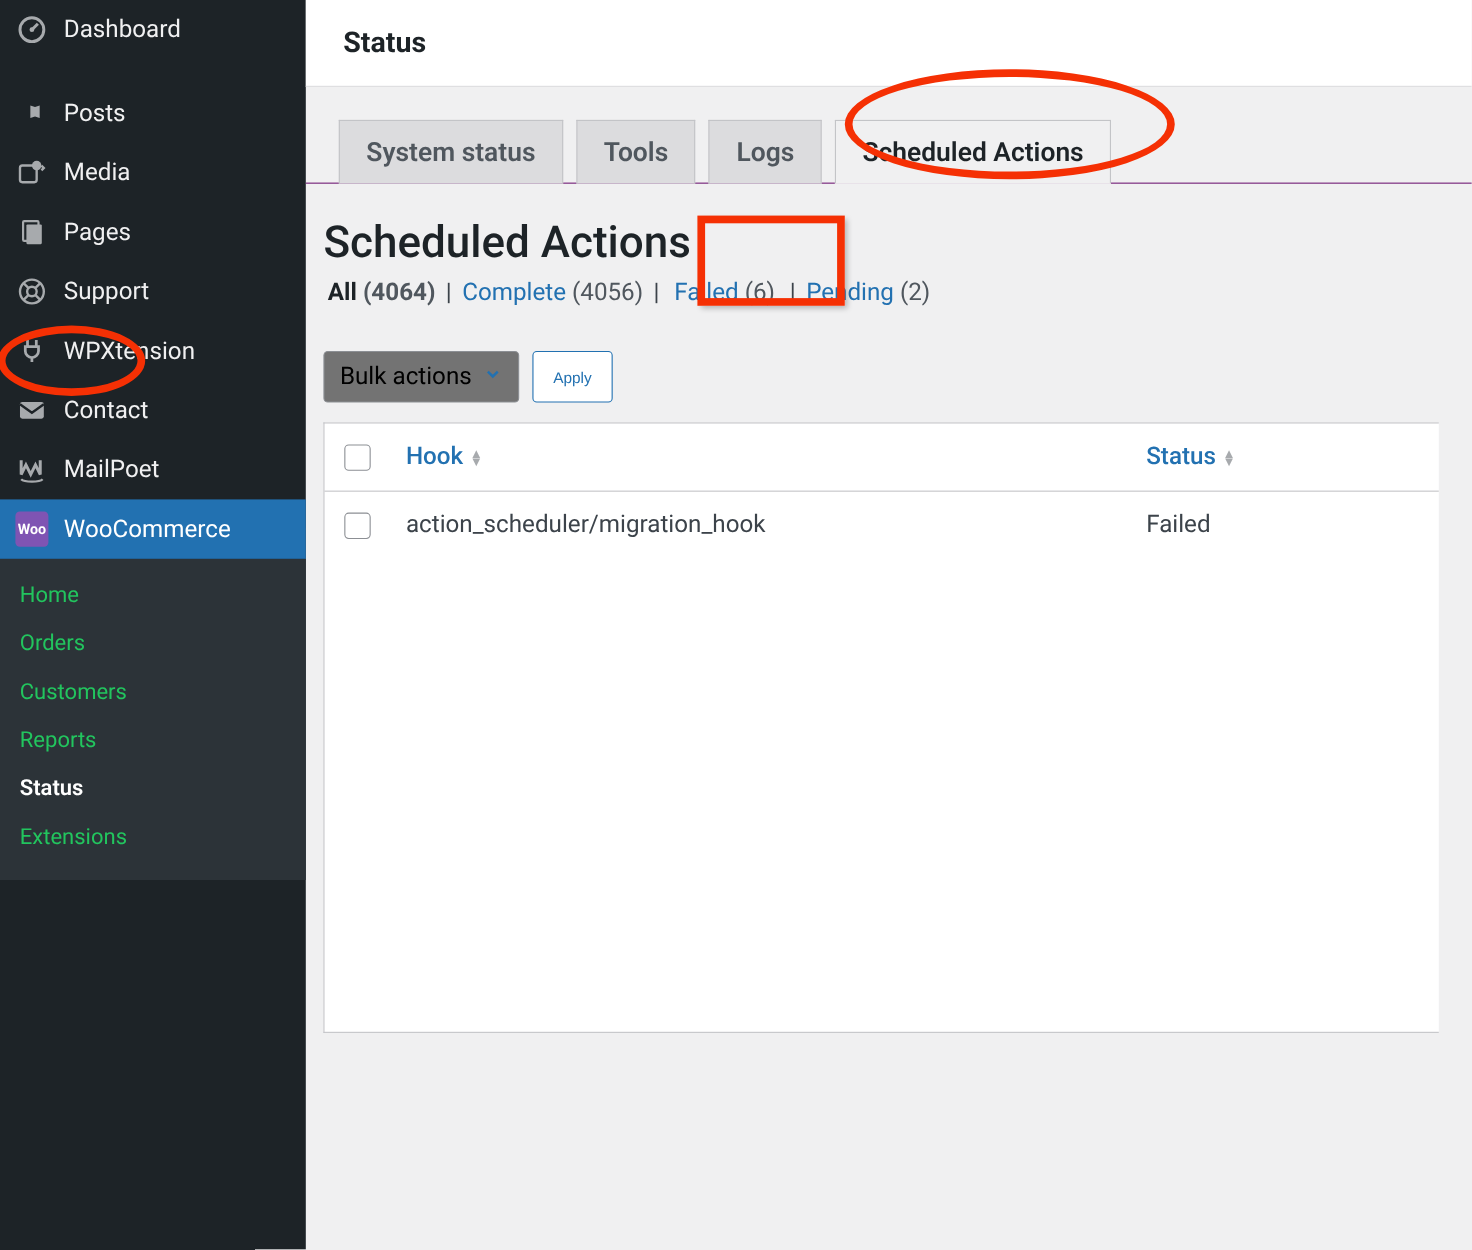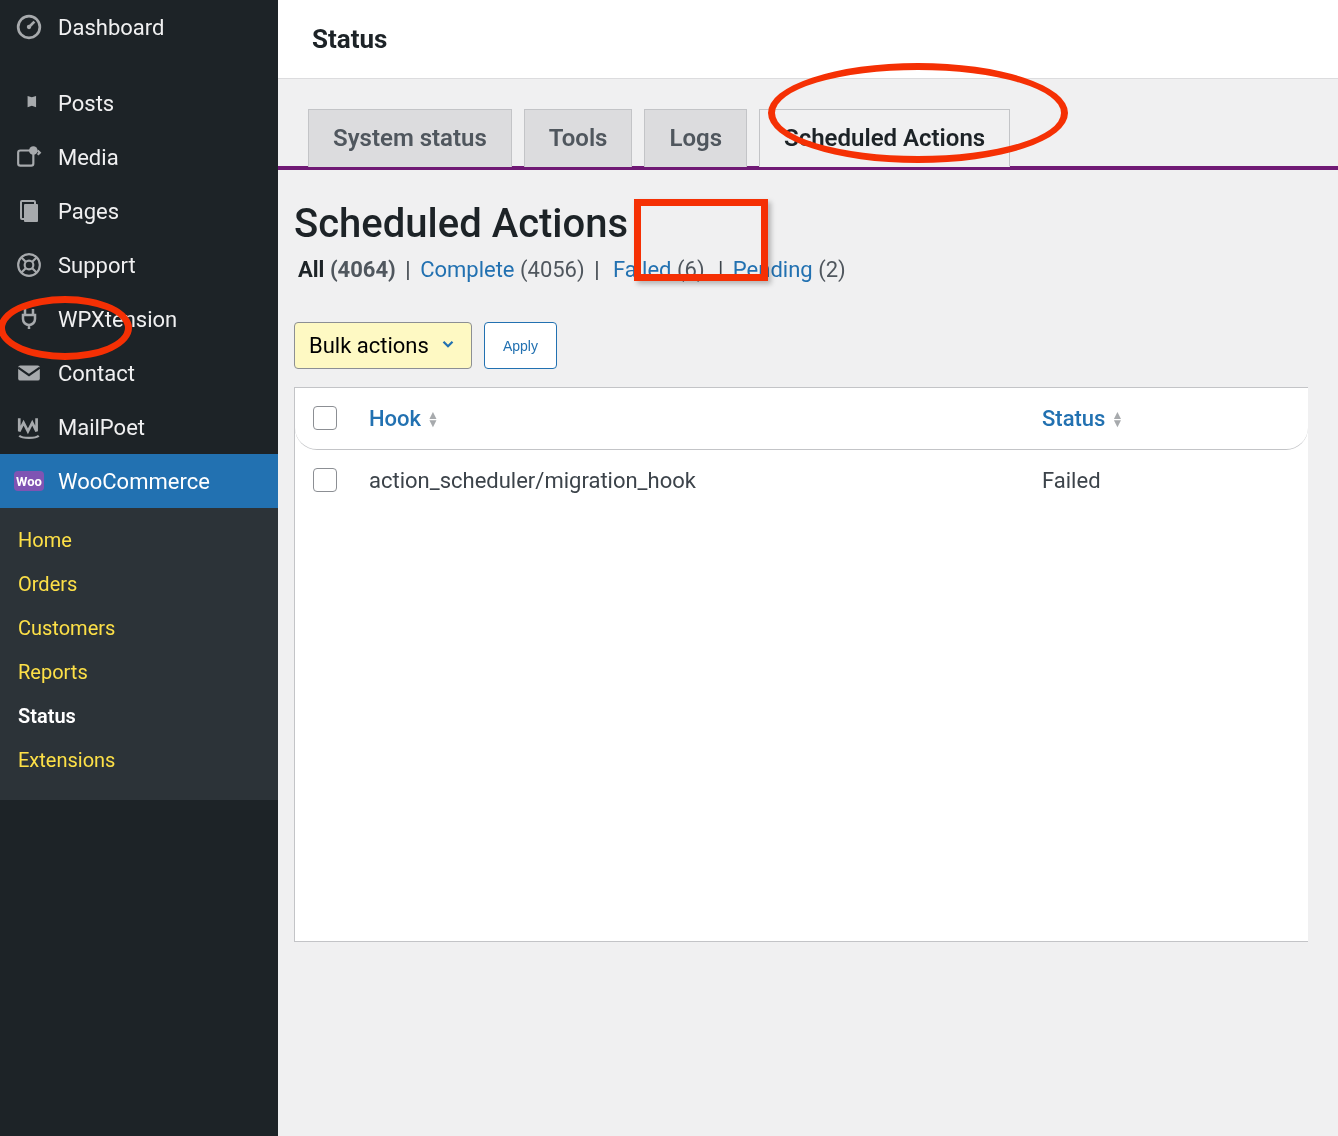--- a/index.html
+++ b/index.html
@@ -4,48 +4,48 @@
 <style>
 * { box-sizing: border-box; margin: 0; padding: 0; }
 body { font-family: -apple-system, BlinkMacSystemFont, "Segoe UI", Roboto, sans-serif; background: #f0f0f1; width: 1338px; height: 1136px; overflow: hidden; display: flex; }
 .sidebar { width: 278px; background: #1d2327; color: #c3c4c7; height: 1136px; flex-shrink: 0; }
 .sidebar-item { display: flex; align-items: center; padding: 12px 14px; font-size: 22px; color: #f0f0f1; cursor: pointer; position: relative; }
 .sidebar-item .icon { width: 30px; height: 30px; margin-right: 14px; display: inline-flex; align-items: center; justify-content: center; color: #a7aaad; flex-shrink: 0; }
 .sidebar-item.current { background: #2271b1; color: #fff; }
 .sidebar-item.current .icon { color: #fff; }
 .sidebar-item.current::after { content: ""; position: absolute; right: -8px; top: 50%; margin-top: -8px; border: 8px solid transparent; border-right-color: #f0f0f1; }
 .sidebar-sub { background: #2c3338; padding: 10px 0 18px; }
-.sidebar-sub-item { padding: 10px 18px; font-size: 20px; color: #fde047; cursor: pointer; position: relative; }
+.sidebar-sub-item { padding: 10px 18px; font-size: 20px; color: #22c55e; cursor: pointer; position: relative; }
 .sidebar-sub-item.current { color: #fff; font-weight: 600; }
-.woo-badge { background: #7f54b3; color: #fff; font-size: 13px; font-weight: 700; padding: 4px 6px; border-radius: 4px; display: inline-flex; align-items: center; justify-content: center; width: 30px; height: 20px; }
+.woo-badge { background: #7f54b3; color: #fff; font-size: 13px; font-weight: 700; padding: 16px 6px; border-radius: 4px; display: inline-flex; align-items: center; justify-content: center; width: 30px; height: 20px; }
 
 .main { flex: 1; display: flex; flex-direction: column; }
 .topbar { background: #fff; padding: 24px 34px; border-bottom: 1px solid #dcdcde; }
 .topbar h1 { font-size: 26px; font-weight: 700; color: #1d2327; }
 .content { padding: 0 0 0 0; }
 
-.tabs { display: flex; gap: 12px; padding: 30px 35px 0 30px; border-bottom: 4px solid #701a75; }
+.tabs { display: flex; gap: 12px; padding: 30px 35px 0 30px; border-bottom: 1px solid #701a75; }
 .tab { background: #dcdcde; border: 1px solid #c3c4c7; border-bottom: none; padding: 14px 24px; font-size: 24px; color: #50575e; cursor: pointer; margin-bottom: -1px; font-weight: 600; position: relative; }
 .tab.active { background: #f0f0f1; color: #1d2327; border-bottom: 1px solid #f0f0f1; }
 
 .page-area { padding: 30px 30px 0 16px; }
 .page-title { font-size: 40px; font-weight: 500; color: #1d2327; margin-bottom: 4px; }
 .filters { font-size: 22px; color: #3c434a; margin-bottom: 34px; position: relative; }
 .filters a { color: #2271b1; text-decoration: none; }
 .filters .count { color: #50575e; }
 .filters .sep { color: #3c434a; }
 .filter-seg { display: inline-block; padding: 2px 4px; position: relative; }
 .filter-current { font-weight: 700; color: #1d2327; }
 
 .bulk-row { display: flex; gap: 12px; margin-bottom: 18px; }
-.bulk-select { border: 1px solid #8c8f94; background: #fef9c3; padding: 10px 14px; font-size: 22px; border-radius: 4px; display: inline-flex; align-items: center; gap: 10px; cursor: pointer; }
+.bulk-select { border: 1px solid #8c8f94; background: #737373; padding: 10px 14px; font-size: 22px; border-radius: 4px; display: inline-flex; align-items: center; gap: 10px; cursor: pointer; }
 .apply-btn { border: 1px solid #2271b1; background: #fff; color: #2271b1; padding: 10px 18px; font-size: 14px; border-radius: 4px; cursor: pointer; }
 
 .table { background: #fff; border: 1px solid #c3c4c7; border-right: none; }
-.table-header, .table-row { display: flex; align-items: flex-start; border-radius: 22px; }
+.table-header, .table-row { display: flex; align-items: flex-end; }
 .table-header { border-bottom: 1px solid #c3c4c7; }
 .th, .td { padding: 18px 14px; font-size: 22px; }
 .col-check { width: 60px; display: flex; justify-content: center; }
 .col-hook { flex: 1; min-width: 450px; }
 .col-status { width: 280px; }
 .th { color: #2271b1; font-weight: 500; display: inline-flex; align-items: center; gap: 6px; }
 .checkbox { width: 24px; height: 24px; border: 1px solid #8c8f94; border-radius: 4px; background: #fff; display: inline-block; cursor: pointer; }
 .sort-icon { display: inline-flex; flex-direction: column; color: #a7aaad; }
 .sort-icon span { line-height: 8px; font-size: 12px; }
 

